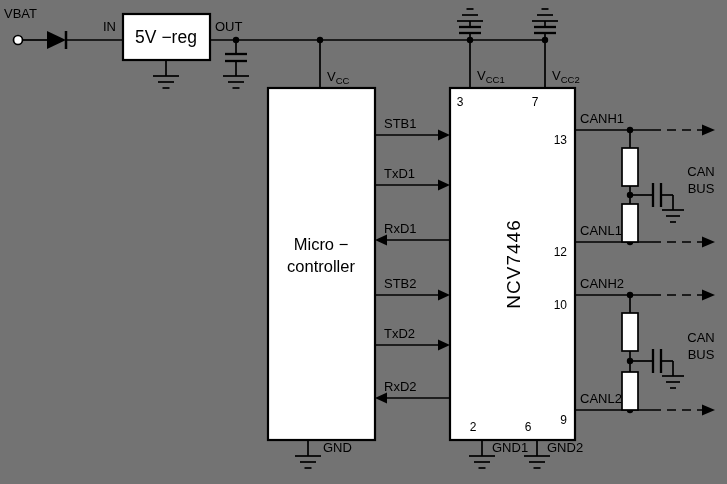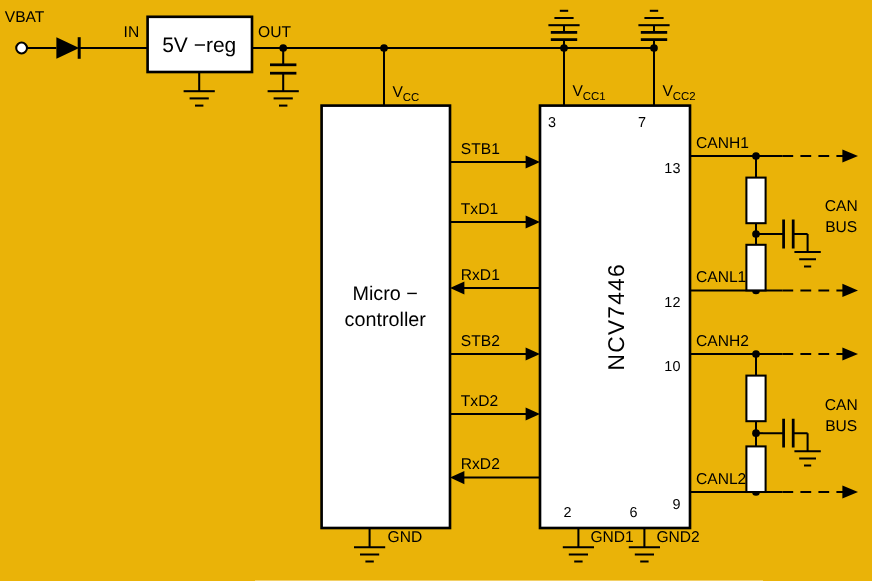--- a/index.html
+++ b/index.html
@@ -1,16 +1,16 @@
 <!DOCTYPE html>
 <html><head>
 <meta charset="utf-8">
 <style>
   html,body{margin:0;padding:0;background:#ffffff;}
-  .stage{position:relative;width:727px;height:484px;background:#eab308;font-family:"Liberation Sans",sans-serif;overflow:hidden;}
+  .stage{position:relative;width:727px;height:484px;background:#737373;font-family:"Liberation Sans",sans-serif;overflow:hidden;}
   svg{display:block;}
   text{fill:#000;font-family:"Liberation Sans",sans-serif;}
   .t13{font-size:13px;}
   .t12{font-size:12px;}
   .t17{font-size:17.5px;}
   .t16{font-size:16.5px;}
   .t19{font-size:19px;letter-spacing:1px;}
   .sub{font-size:9.5px;}
   .wire{stroke:#000;stroke-width:1.7;fill:none;}
   .plate{stroke:#000;stroke-width:2.3;fill:none;}

